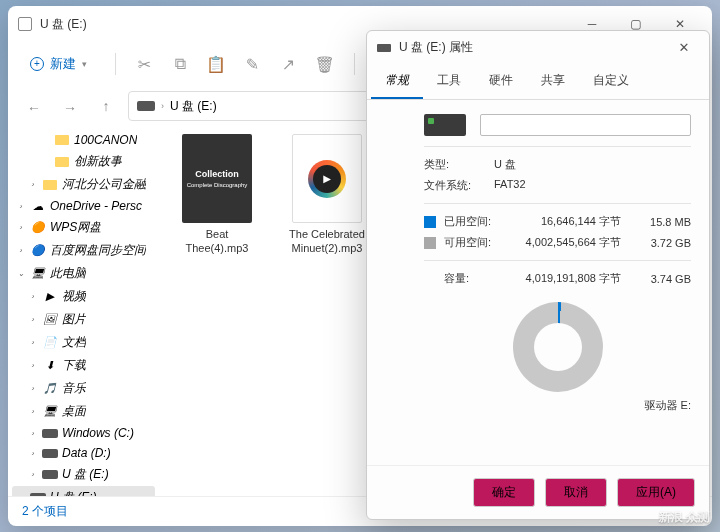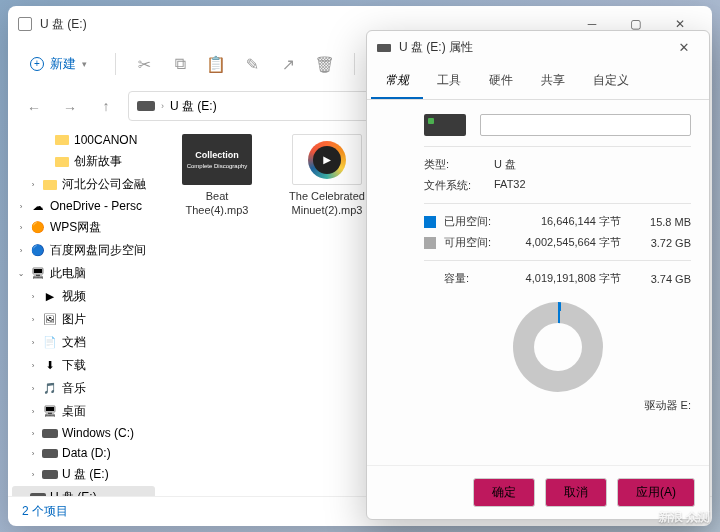--- a/index.html
+++ b/index.html
@@ -21,34 +21,34 @@
 .navbar { display: flex; align-items: center; padding: 4px 12px; gap: 8px; height: 40px; }
 .nav-btn { width: 28px; height: 28px; display: flex; align-items: center; justify-content: center; color: #888; font-size: 14px; }
 .addressbar { flex: 1; display: flex; align-items: center; background: #fff; border: 1px solid #ddd; border-radius: 4px; padding: 4px 8px; height: 30px; gap: 6px; font-size: 12px; }
 .drive-icon { width: 18px; height: 10px; background: #555; border-radius: 2px; }
 .chev { color: #888; font-size: 9px; }
 .refresh-box { width: 30px; height: 30px; border: 1px solid #ddd; border-radius: 4px; display: flex; align-items: center; justify-content: center; color: #666; }
 .search-box { width: 42px; height: 30px; border: 1px solid #ddd; border-radius: 4px; display: flex; align-items: center; padding-left: 8px; color: #aaa; font-size: 11px; }
 
 .main-area { display: flex; flex: 1; overflow: hidden; }
 .sidebar { width: 152px; border-right: 1px solid transparent; padding: 4px 0; overflow-y: auto; font-size: 12px; }
-.tree-item { display: flex; align-items: center; padding: 3px 4px 3px 8px; gap: 4px; white-space: nowrap; overflow: hidden; cursor: default; }
+.tree-item { display: flex; align-items: center; padding: 3px 4px 3px 8px; gap: 4px; white-space: nowrap; overflow: hidden; cursor: default; font-style: italic; }
 .tree-item.selected { background: #e5e5e5; border-radius: 3px; margin: 0 4px; padding-left: 4px; }
 .tree-chev { width: 10px; font-size: 8px; color: #666; display: inline-block; text-align: center; }
 .tree-icon { width: 16px; height: 14px; display: inline-flex; align-items: center; justify-content: center; font-size: 11px; }
 .folder-ico { width: 14px; height: 10px; background: #ffd666; border-radius: 1px; }
 .drive-ico { width: 16px; height: 9px; background: #555; border-radius: 2px; }
 .tree-label { overflow: hidden; text-overflow: ellipsis; }
 .indent-1 { padding-left: 20px; }
 .indent-2 { padding-left: 32px; }
 
 .content { flex: 1; padding: 8px 16px; position: relative; }
 .files-grid { display: flex; gap: 28px; }
 .file-item { width: 82px; display: flex; flex-direction: column; align-items: center; gap: 4px; }
-.thumb { width: 70px; height: 51px; background: #333; border-radius: 2px; display: flex; flex-direction: column; align-items: center; justify-content: center; color: #fff; font-size: 7px; text-align: center; position: relative; }
+.thumb { width: 70px; height: 89px; background: #333; border-radius: 2px; display: flex; flex-direction: column; align-items: center; justify-content: center; color: #fff; font-size: 7px; text-align: center; position: relative; }
 .thumb-media { background: #fff; border: 1px solid #ddd; }
 .play-circle { width: 38px; height: 38px; border-radius: 50%; background: conic-gradient(#ff6b35, #f7931e, #ffd23f, #3caea3, #20639b, #ed553b, #ff6b35); display: flex; align-items: center; justify-content: center; }
 .play-inner { width: 28px; height: 28px; border-radius: 50%; background: #222; display: flex; align-items: center; justify-content: center; color: #fff; font-size: 10px; }
 .file-label { font-size: 11px; text-align: center; line-height: 1.3; color: #333; }
 
 .statusbar { padding: 6px 14px; font-size: 12px; color: #0067c0; border-top: 1px solid #eee; }
 
 
 .props-window { position: absolute; left: 366px; top: 30px; width: 344px; height: 490px; background: #fdfdfd; border: 1px solid #ccc; border-radius: 6px; box-shadow: 0 12px 40px rgba(0,0,0,0.25); display: flex; flex-direction: column; overflow: hidden; }
 .props-title { display: flex; align-items: center; padding: 8px 10px; font-size: 12px; color: #333; }

